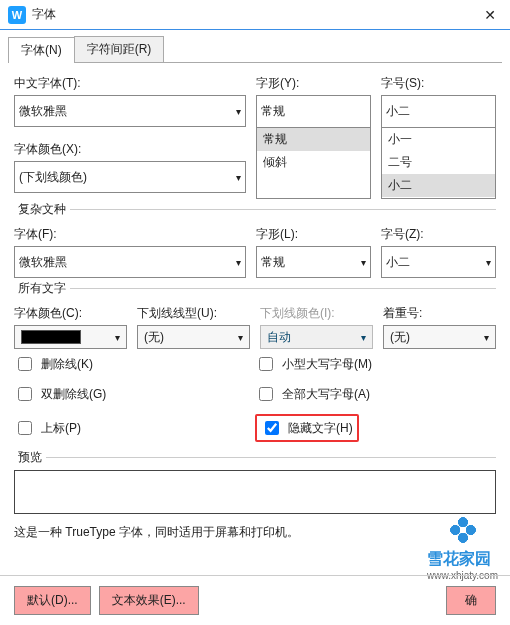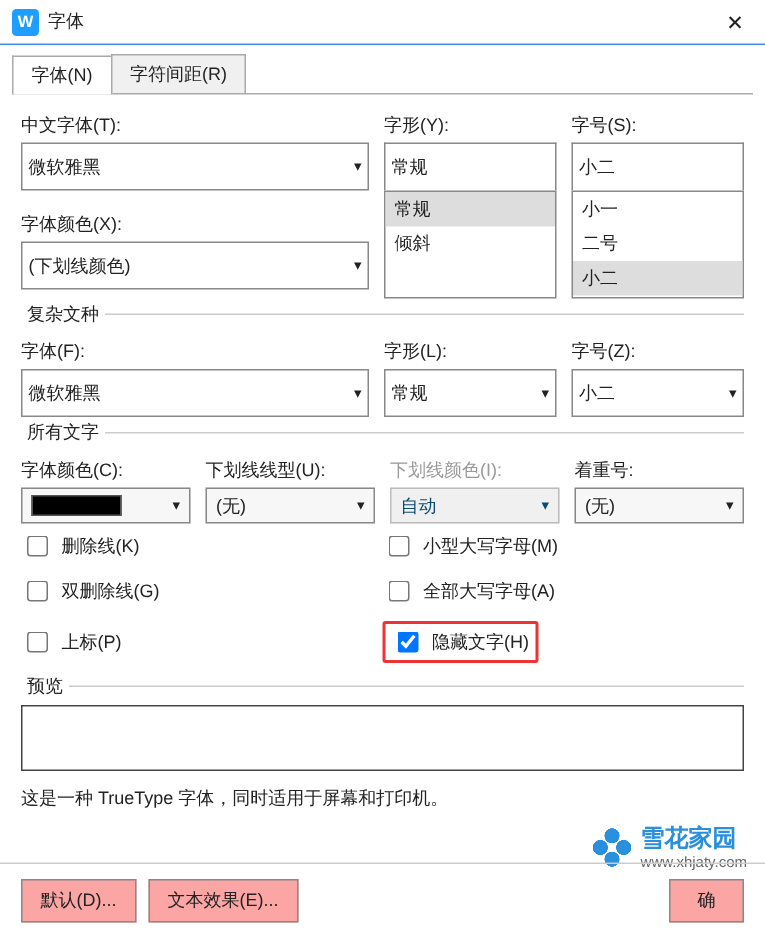--- a/index.html
+++ b/index.html
@@ -110,20 +110,21 @@
   .btn {
     border: 1px solid #888; background: #fca5a5; padding: 5px 12px;
     cursor: pointer; font-size: 12px;
   }
   .footer .spacer { flex: 1; }
   .watermark {
     position: absolute; right: 6px; bottom: 40px;
     display: flex; align-items: center; gap: 6px;
     color: #2a8fdc; font-weight: bold; font-size: 16px;
     padding: 4px 6px;
+    flex-direction: column;
   }
   .watermark .logo {
     width: 26px; height: 26px; position: relative;
   }
   .watermark .logo::before {
     content: ""; position: absolute; inset: 0;
     background:
       radial-gradient(circle at 50% 20%, #2a8fdc 20%, transparent 21%),
       radial-gradient(circle at 80% 50%, #2a8fdc 20%, transparent 21%),
       radial-gradient(circle at 50% 80%, #2a8fdc 20%, transparent 21%),

